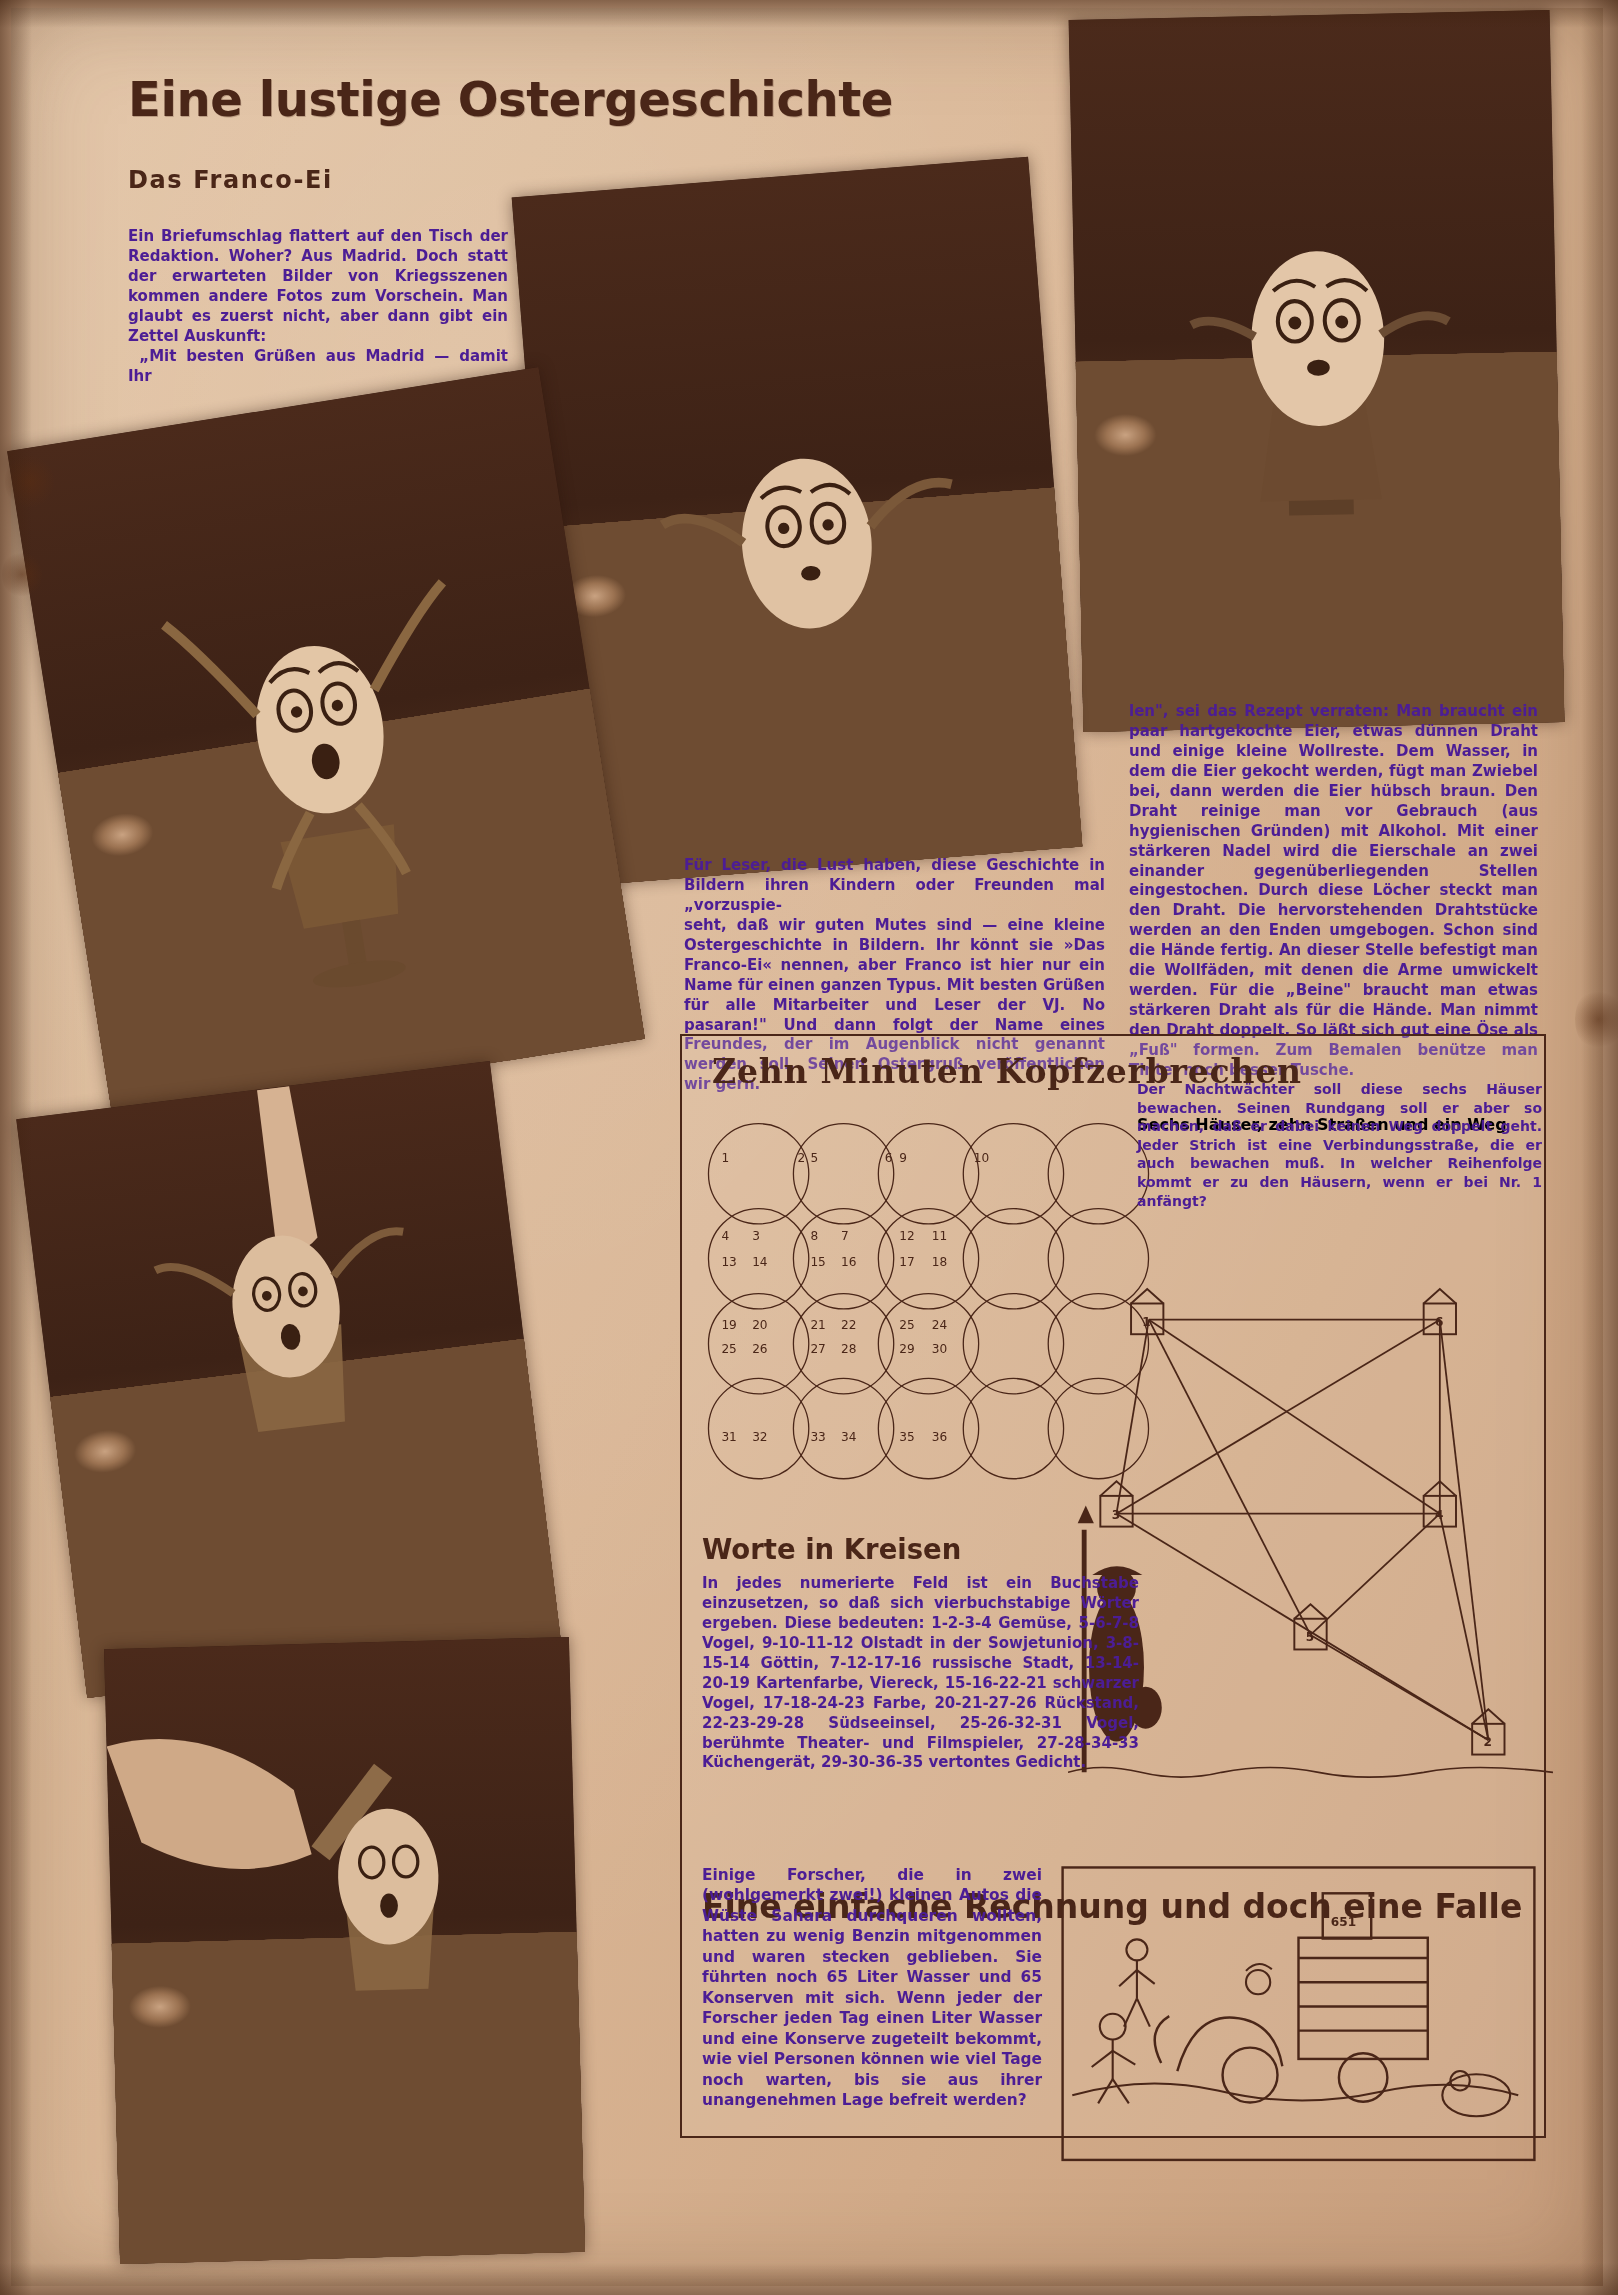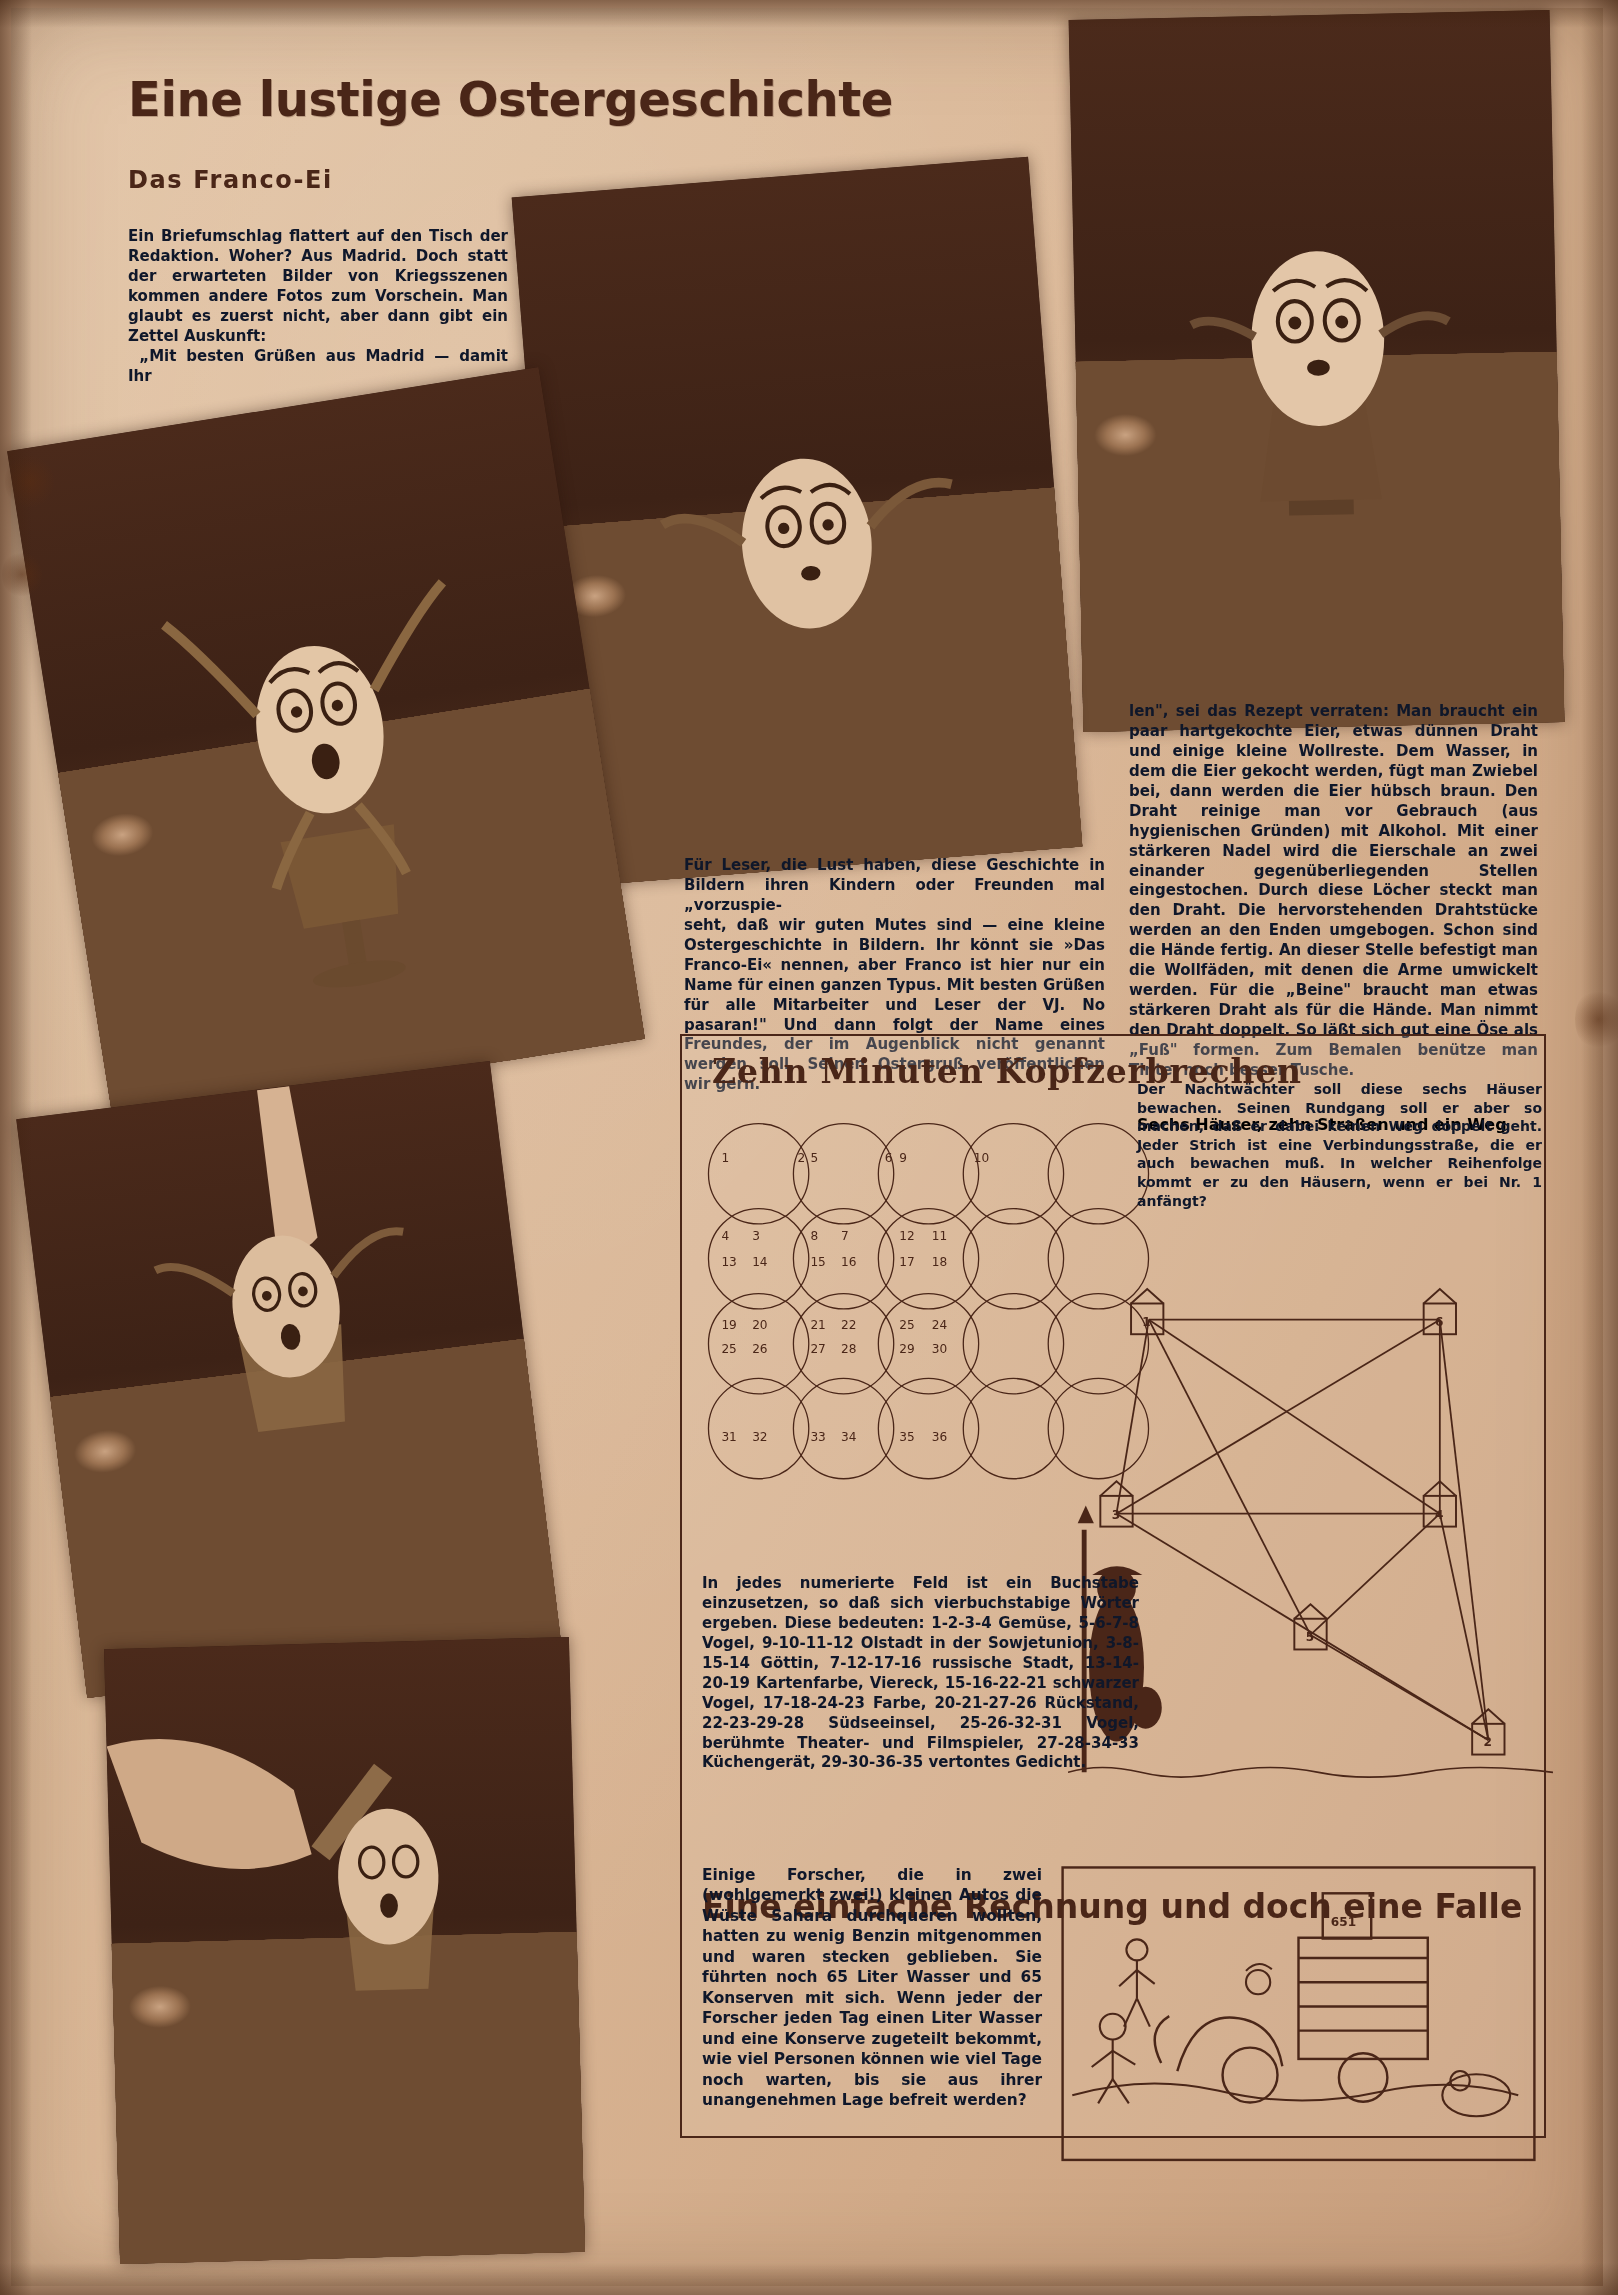--- a/index.html
+++ b/index.html
@@ -68,21 +68,21 @@
     letter-spacing: 1.6px;
     color: #4a2618;
   }
 
   
   .bodytext {
     position: absolute;
     font-family: "DejaVu Sans", sans-serif;
     font-size: 15px;
     line-height: 1.33;
-    color: #0f172a;
+    color: #4c1d95;
     text-align: justify;
     font-weight: 600;
   }
   .bodytext p { margin: 0; }
 
   .col-intro { left: 128px; top: 227px; width: 380px; }
   .col-mid   { left: 684px; top: 856px; width: 421px; }
   .col-right { left: 1129px; top: 702px; width: 409px; }
 
   
@@ -389,20 +389,21 @@
     <g>
       <ellipse cx="60" cy="470" rx="34" ry="92" fill="#4a2618"></ellipse>
       <circle cx="60" cy="372" r="24" fill="#4a2618"></circle>
       <path d="M30 356 q30 -22 62 0" fill="#4a2618"></path>
       <line x1="20" y1="300" x2="20" y2="600" stroke="#4a2618" stroke-width="6"></line>
       <path d="M12 292 l10 -22 l10 22 z" fill="#4a2618"></path>
       <ellipse cx="96" cy="520" rx="20" ry="26" fill="#4a2618"></ellipse>
     </g>
   </svg>
 
+  <div class="section-title" style="left:702px; top:1533px; width:485px;">Worte in Kreisen</div>
   <div class="bodytext" style="left:702px; top:1574px; width:437px; font-size:15px;">In jedes numerierte Feld ist ein Buchstabe einzusetzen, so daß sich vierbuchstabige Wörter ergeben. Diese bedeuten: 1-2-3-4 Gemüse, 5-6-7-8 Vogel, 9-10-11-12 Olstadt in der Sowjetunion, 3-8-15-14 Göttin, 7-12-17-16 russische Stadt, 13-14-20-19 Kartenfarbe, Viereck, 15-16-22-21 schwarzer Vogel, 17-18-24-23 Farbe, 20-21-27-26 Rückstand, 22-23-29-28 Südseeinsel, 25-26-32-31 Vogel, berühmte Theater- und Filmspieler, 27-28-34-33 Küchengerät, 29-30-36-35 vertontes Gedicht.</div>
 
   <div class="section-title" style="left:702px; top:1887px; width:833px; font-size:33px;">Eine einfache Rechnung und doch eine Falle</div>
   <div class="bodytext" style="left:702px; top:1865px; width:340px; font-size:15.4px;">Einige Forscher, die in zwei (wohlgemerkt zwei!) kleinen Autos die Wüste Sahara durchqueren wollten, hatten zu wenig Benzin mitgenommen und waren stecken geblieben. Sie führten noch 65 Liter Wasser und 65 Konserven mit sich. Wenn jeder der Forscher jeden Tag einen Liter Wasser und eine Konserve zugeteilt bekommt, wie viel Personen können wie viel Tage noch warten, bis sie aus ihrer unangenehmen Lage befreit werden?</div>
 
   <svg width="485" height="307" style="position:absolute; left:1056px; top:1861px;" viewBox="0 0 600 380">
     <rect x="8" y="8" width="584" height="362" fill="none" stroke="#4a2618" stroke-width="3"></rect>
     <path d="M20 290 q90 -26 180 -6 q100 24 200 2 q90 -20 172 4" stroke="#4a2618" stroke-width="2.5" fill="none"></path>
 
     <g stroke="#4a2618" stroke-width="3" fill="none">

